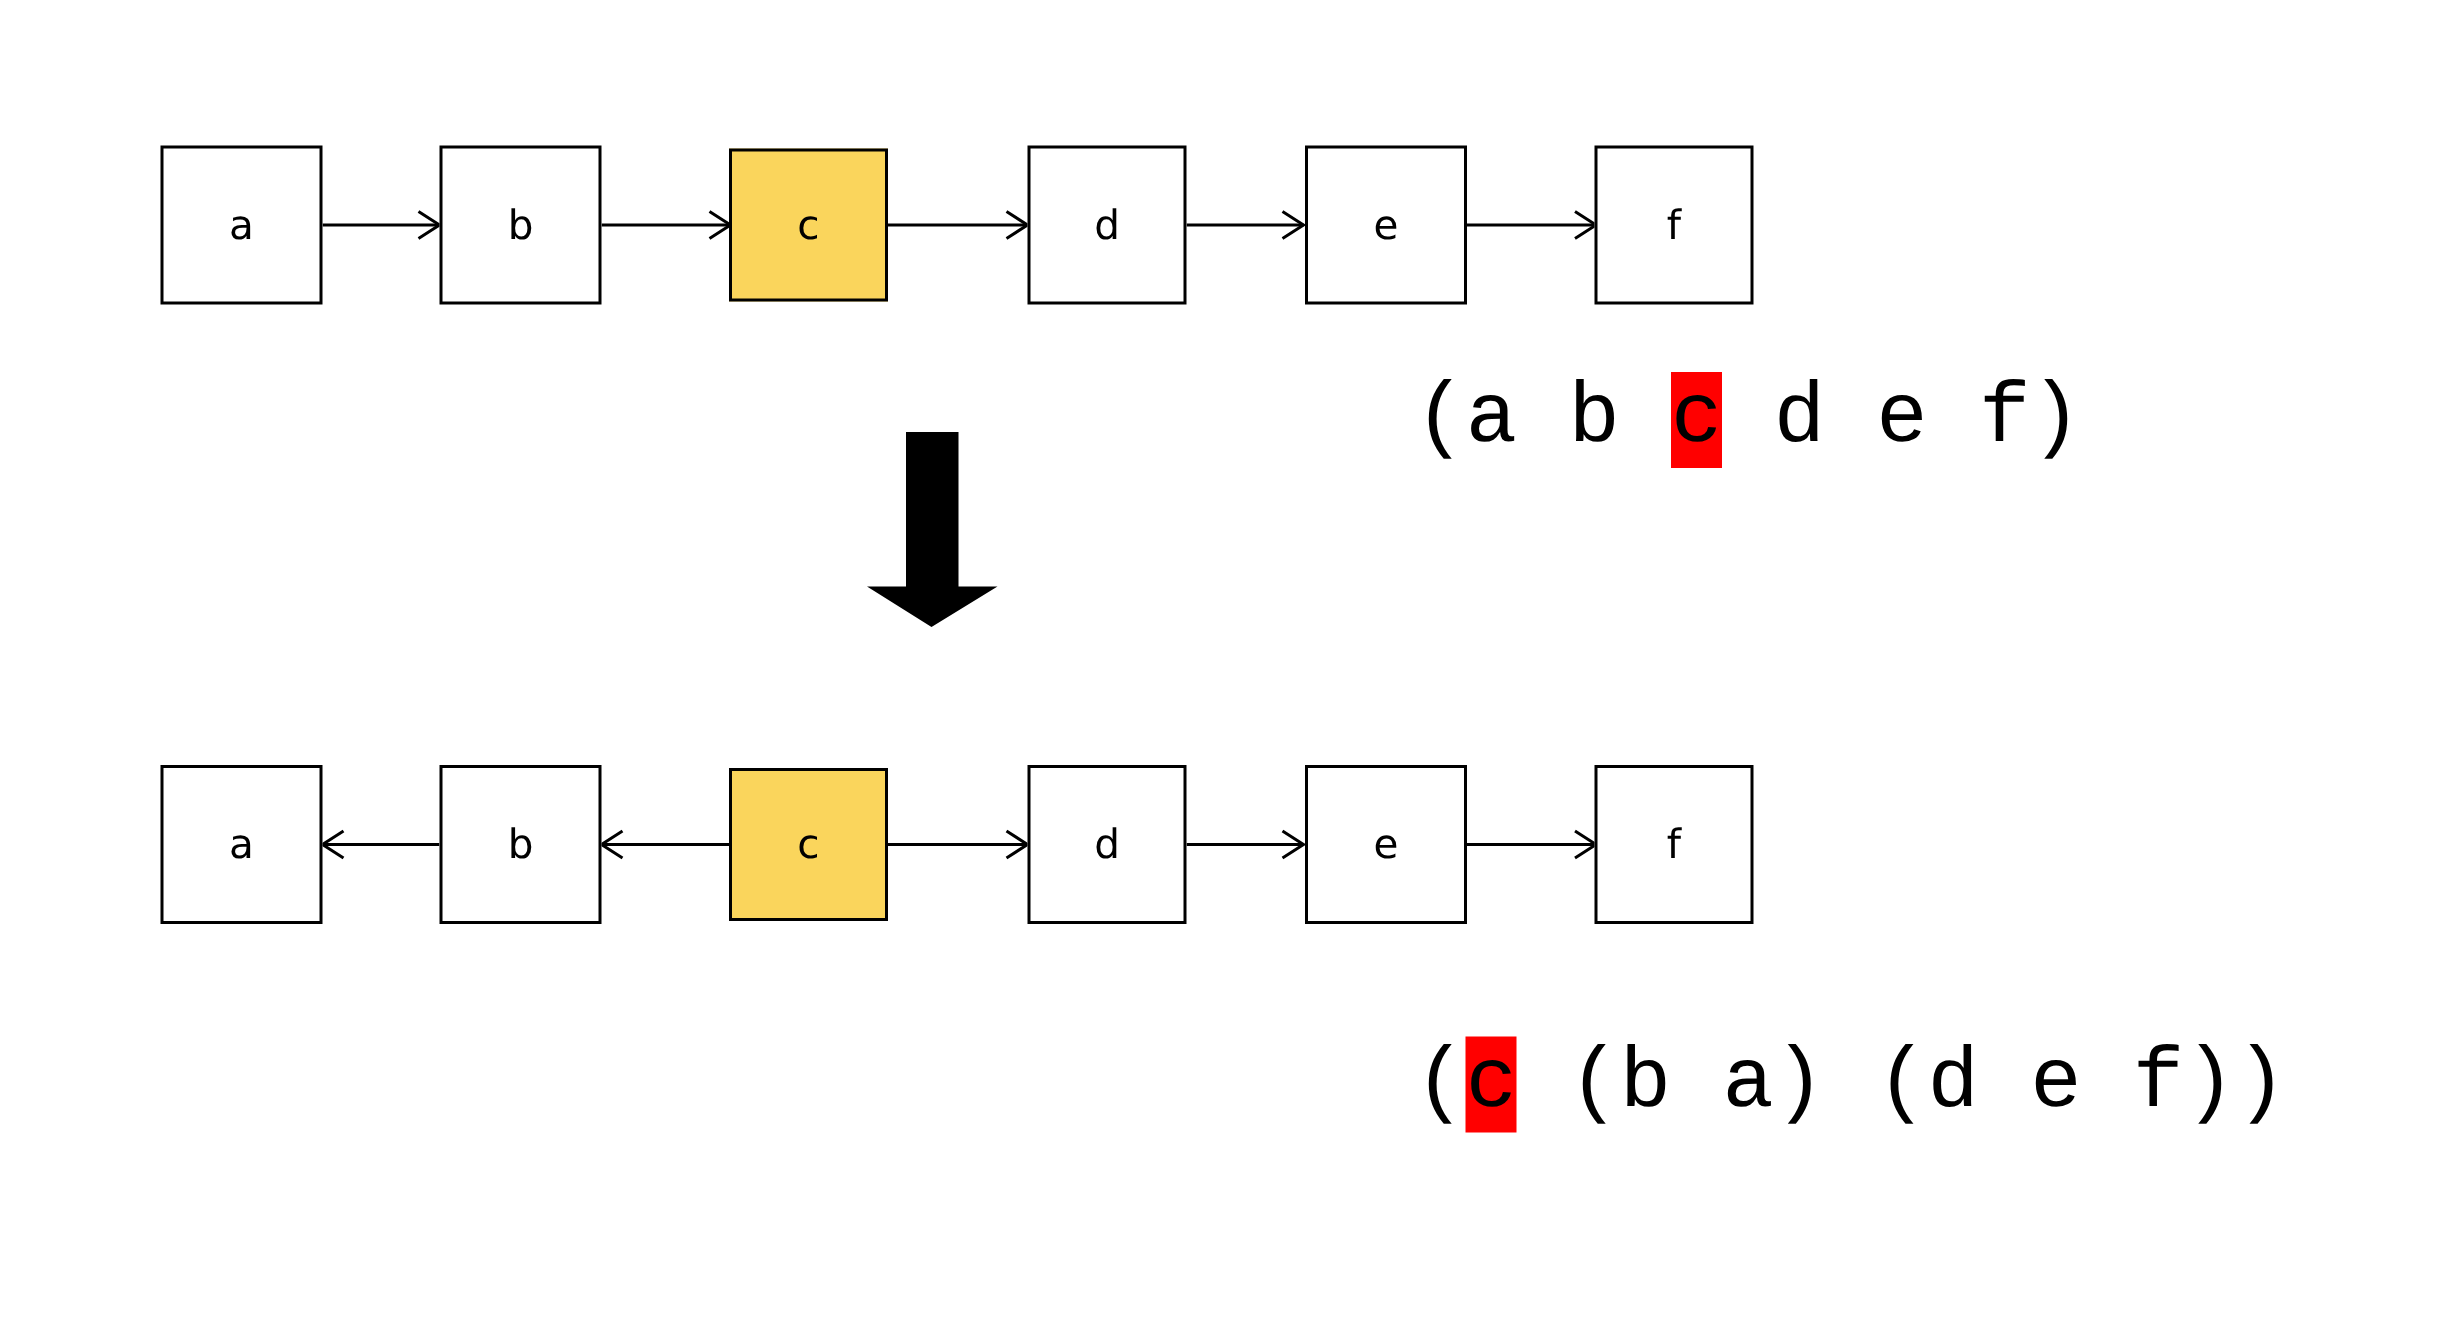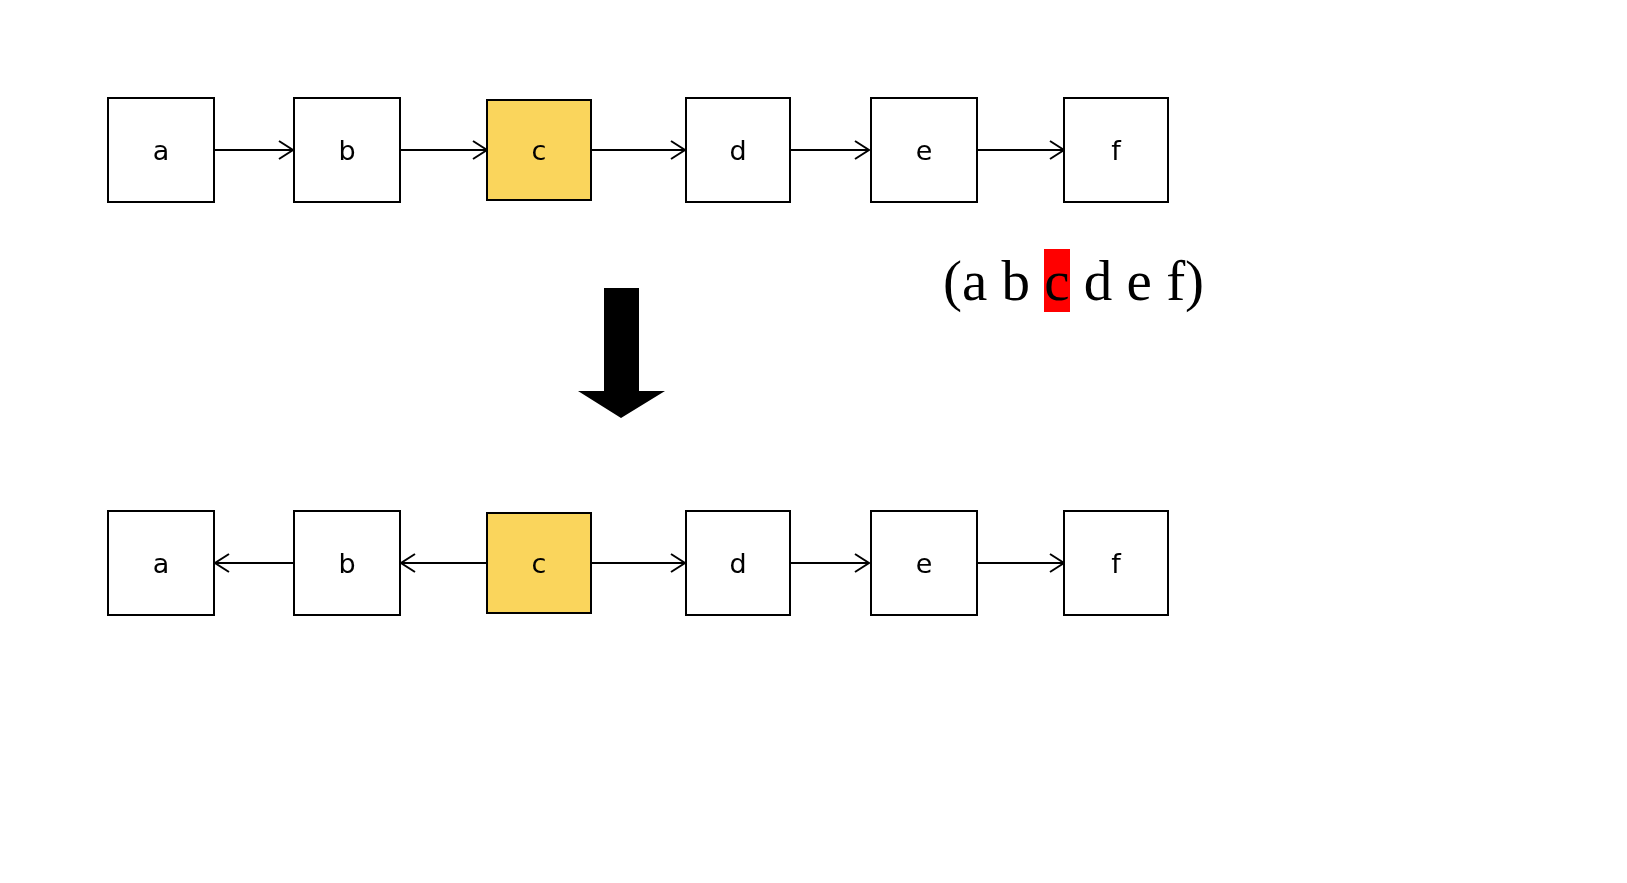--- a/index.html
+++ b/index.html
@@ -37,21 +37,21 @@
     background: #fad55c;
   }
   .node-label {
     font-family: "DejaVu Sans", sans-serif;
     font-size: 27px;
     color: #000000;
     line-height: 1;
   }
   .expr {
     position: absolute;
-    font-family: Liberation Serif, serif;
+    font-family: Liberation Mono, monospace;
     font-size: 57px;
     color: #000000;
     white-space: pre;
     letter-spacing: 0px;
     line-height: 1;
   }
   .expr .mark {
     background: #ff0000;
     color: #000000;
   }
@@ -143,14 +143,15 @@
   <div class="node-box" style="left:685px; top:510px; width:106px; height:106px;">
     <span class="node-label">d</span>
   </div>
   <div class="node-box" style="left:870px; top:510px; width:108px; height:106px;">
     <span class="node-label">e</span>
   </div>
   <div class="node-box" style="left:1063px; top:510px; width:106px; height:106px;">
     <span class="node-label">f</span>
   </div>
 
+  <div class="expr" style="left:943px; top:695px;"><span>(</span><span class="mark">c</span><span> (b a) (d e f))</span></div>
 
 </div>
 
 </body></html>

